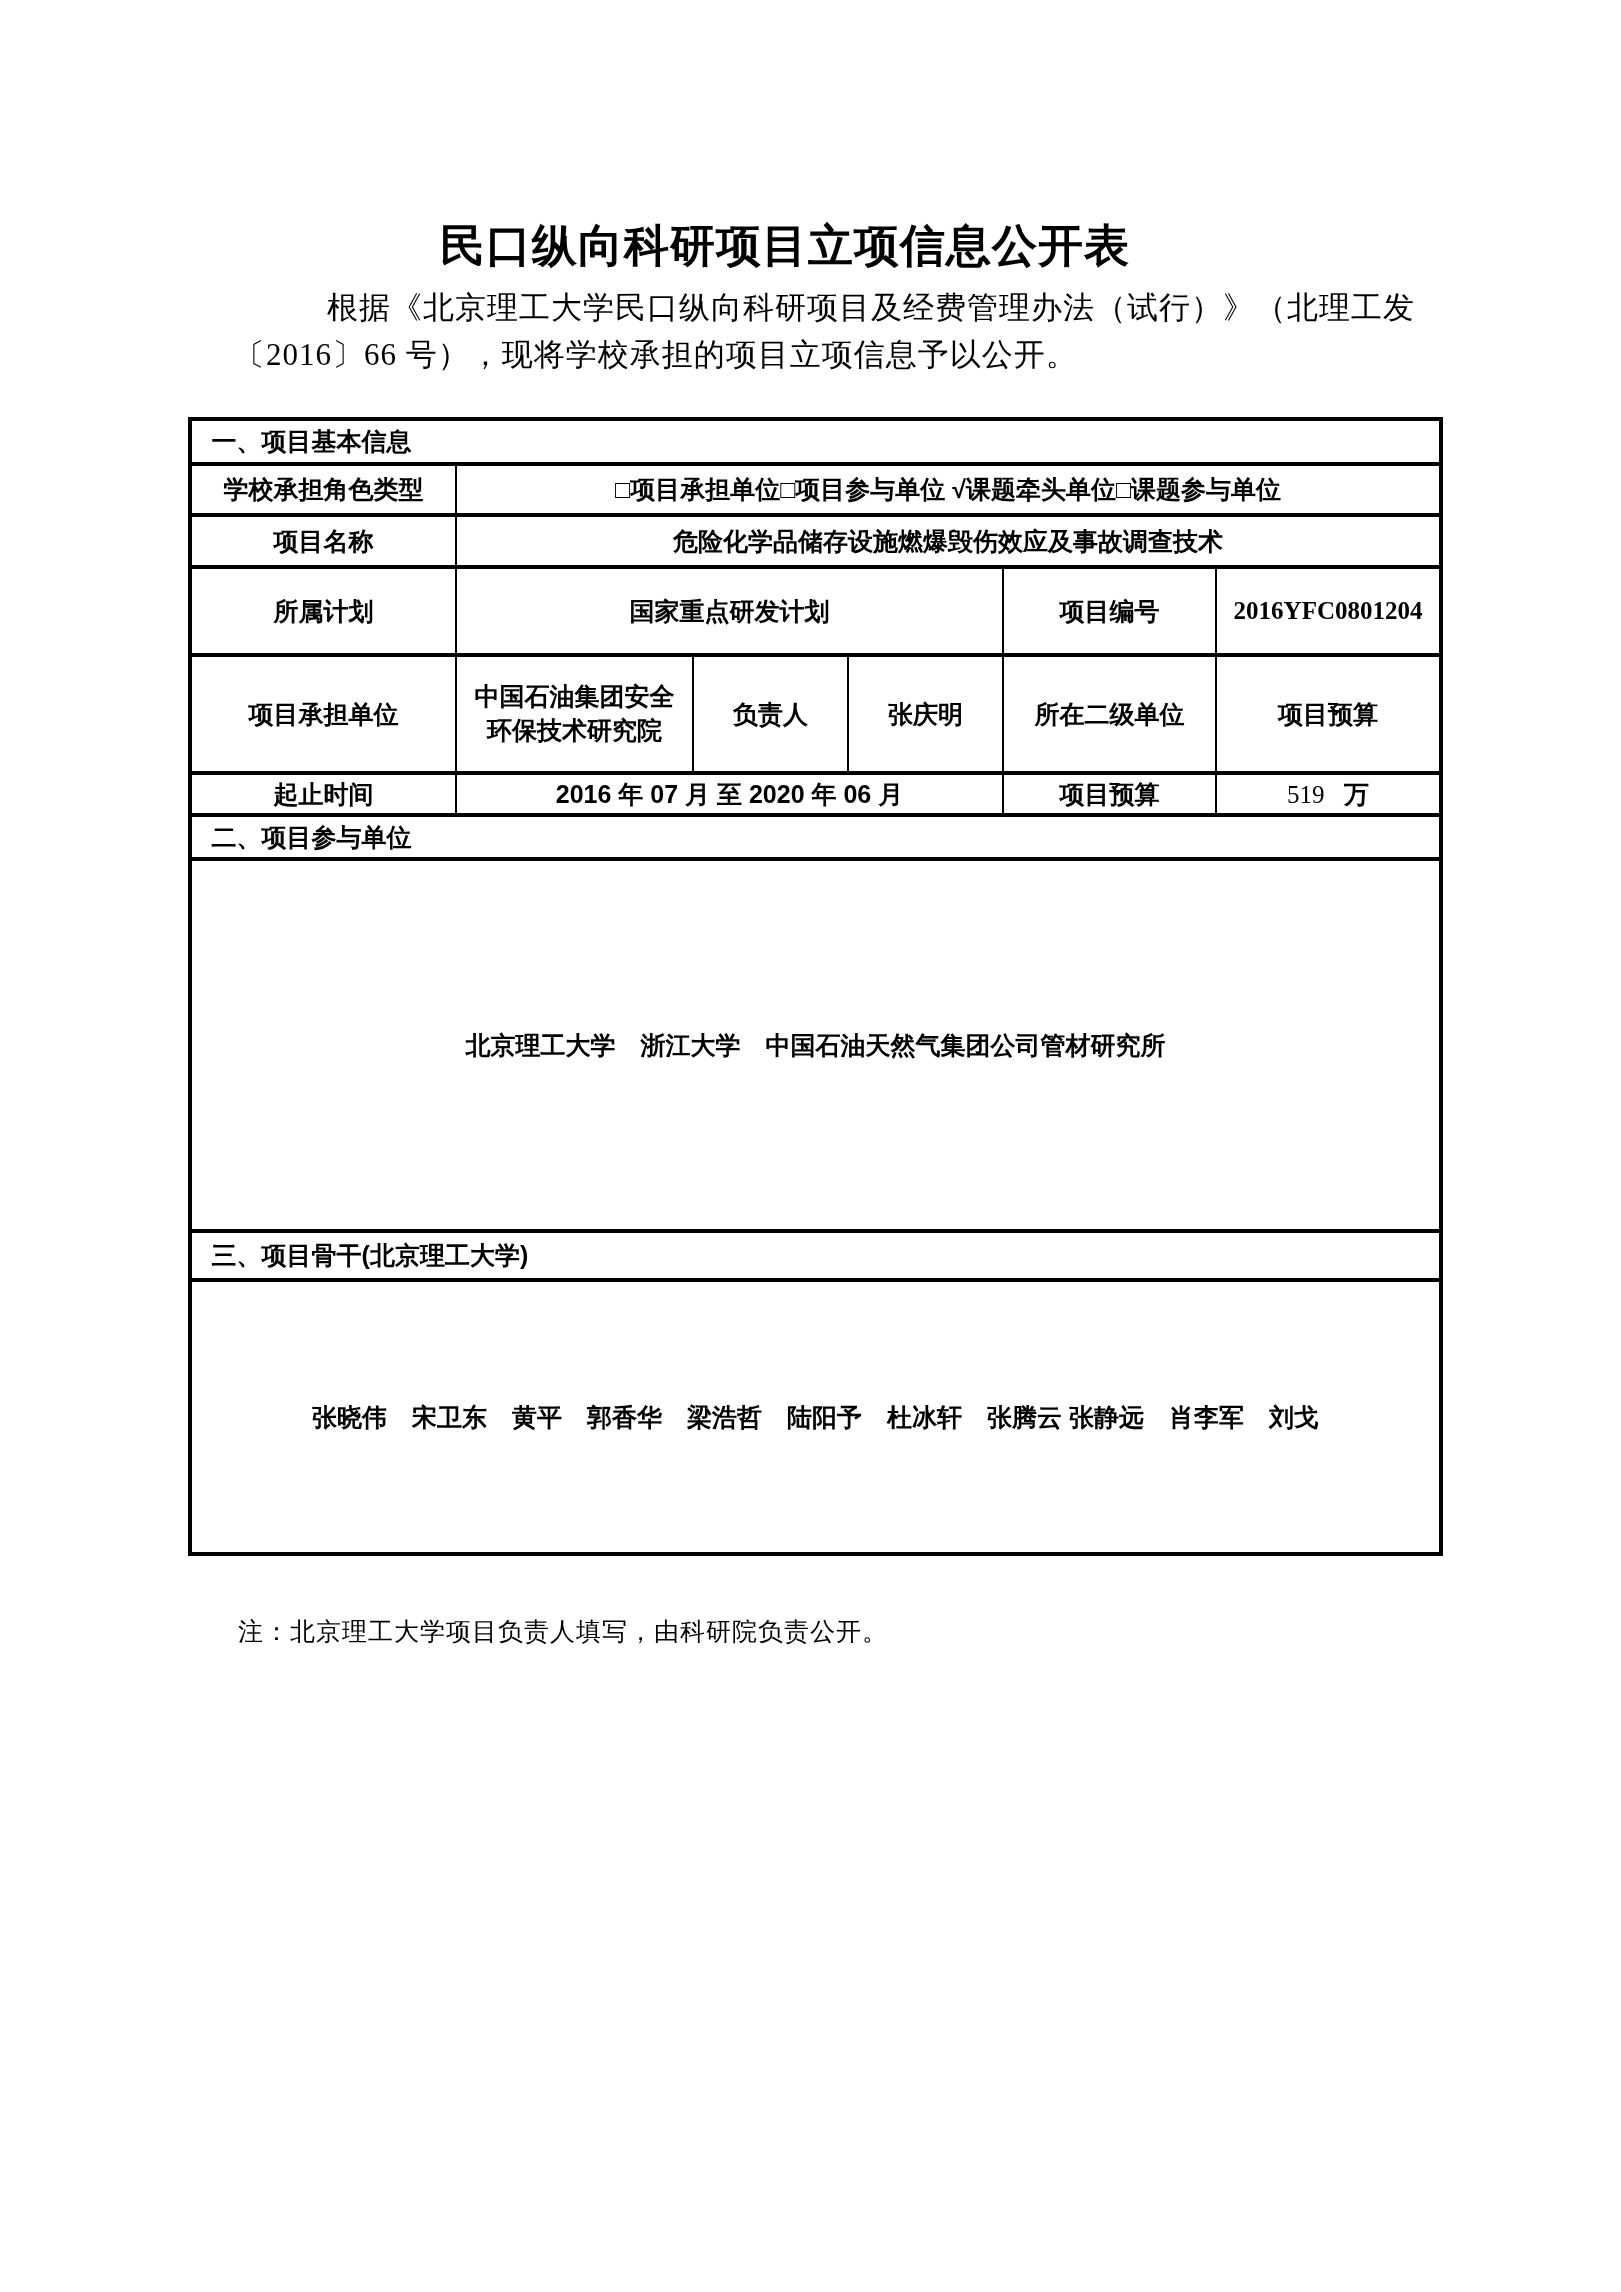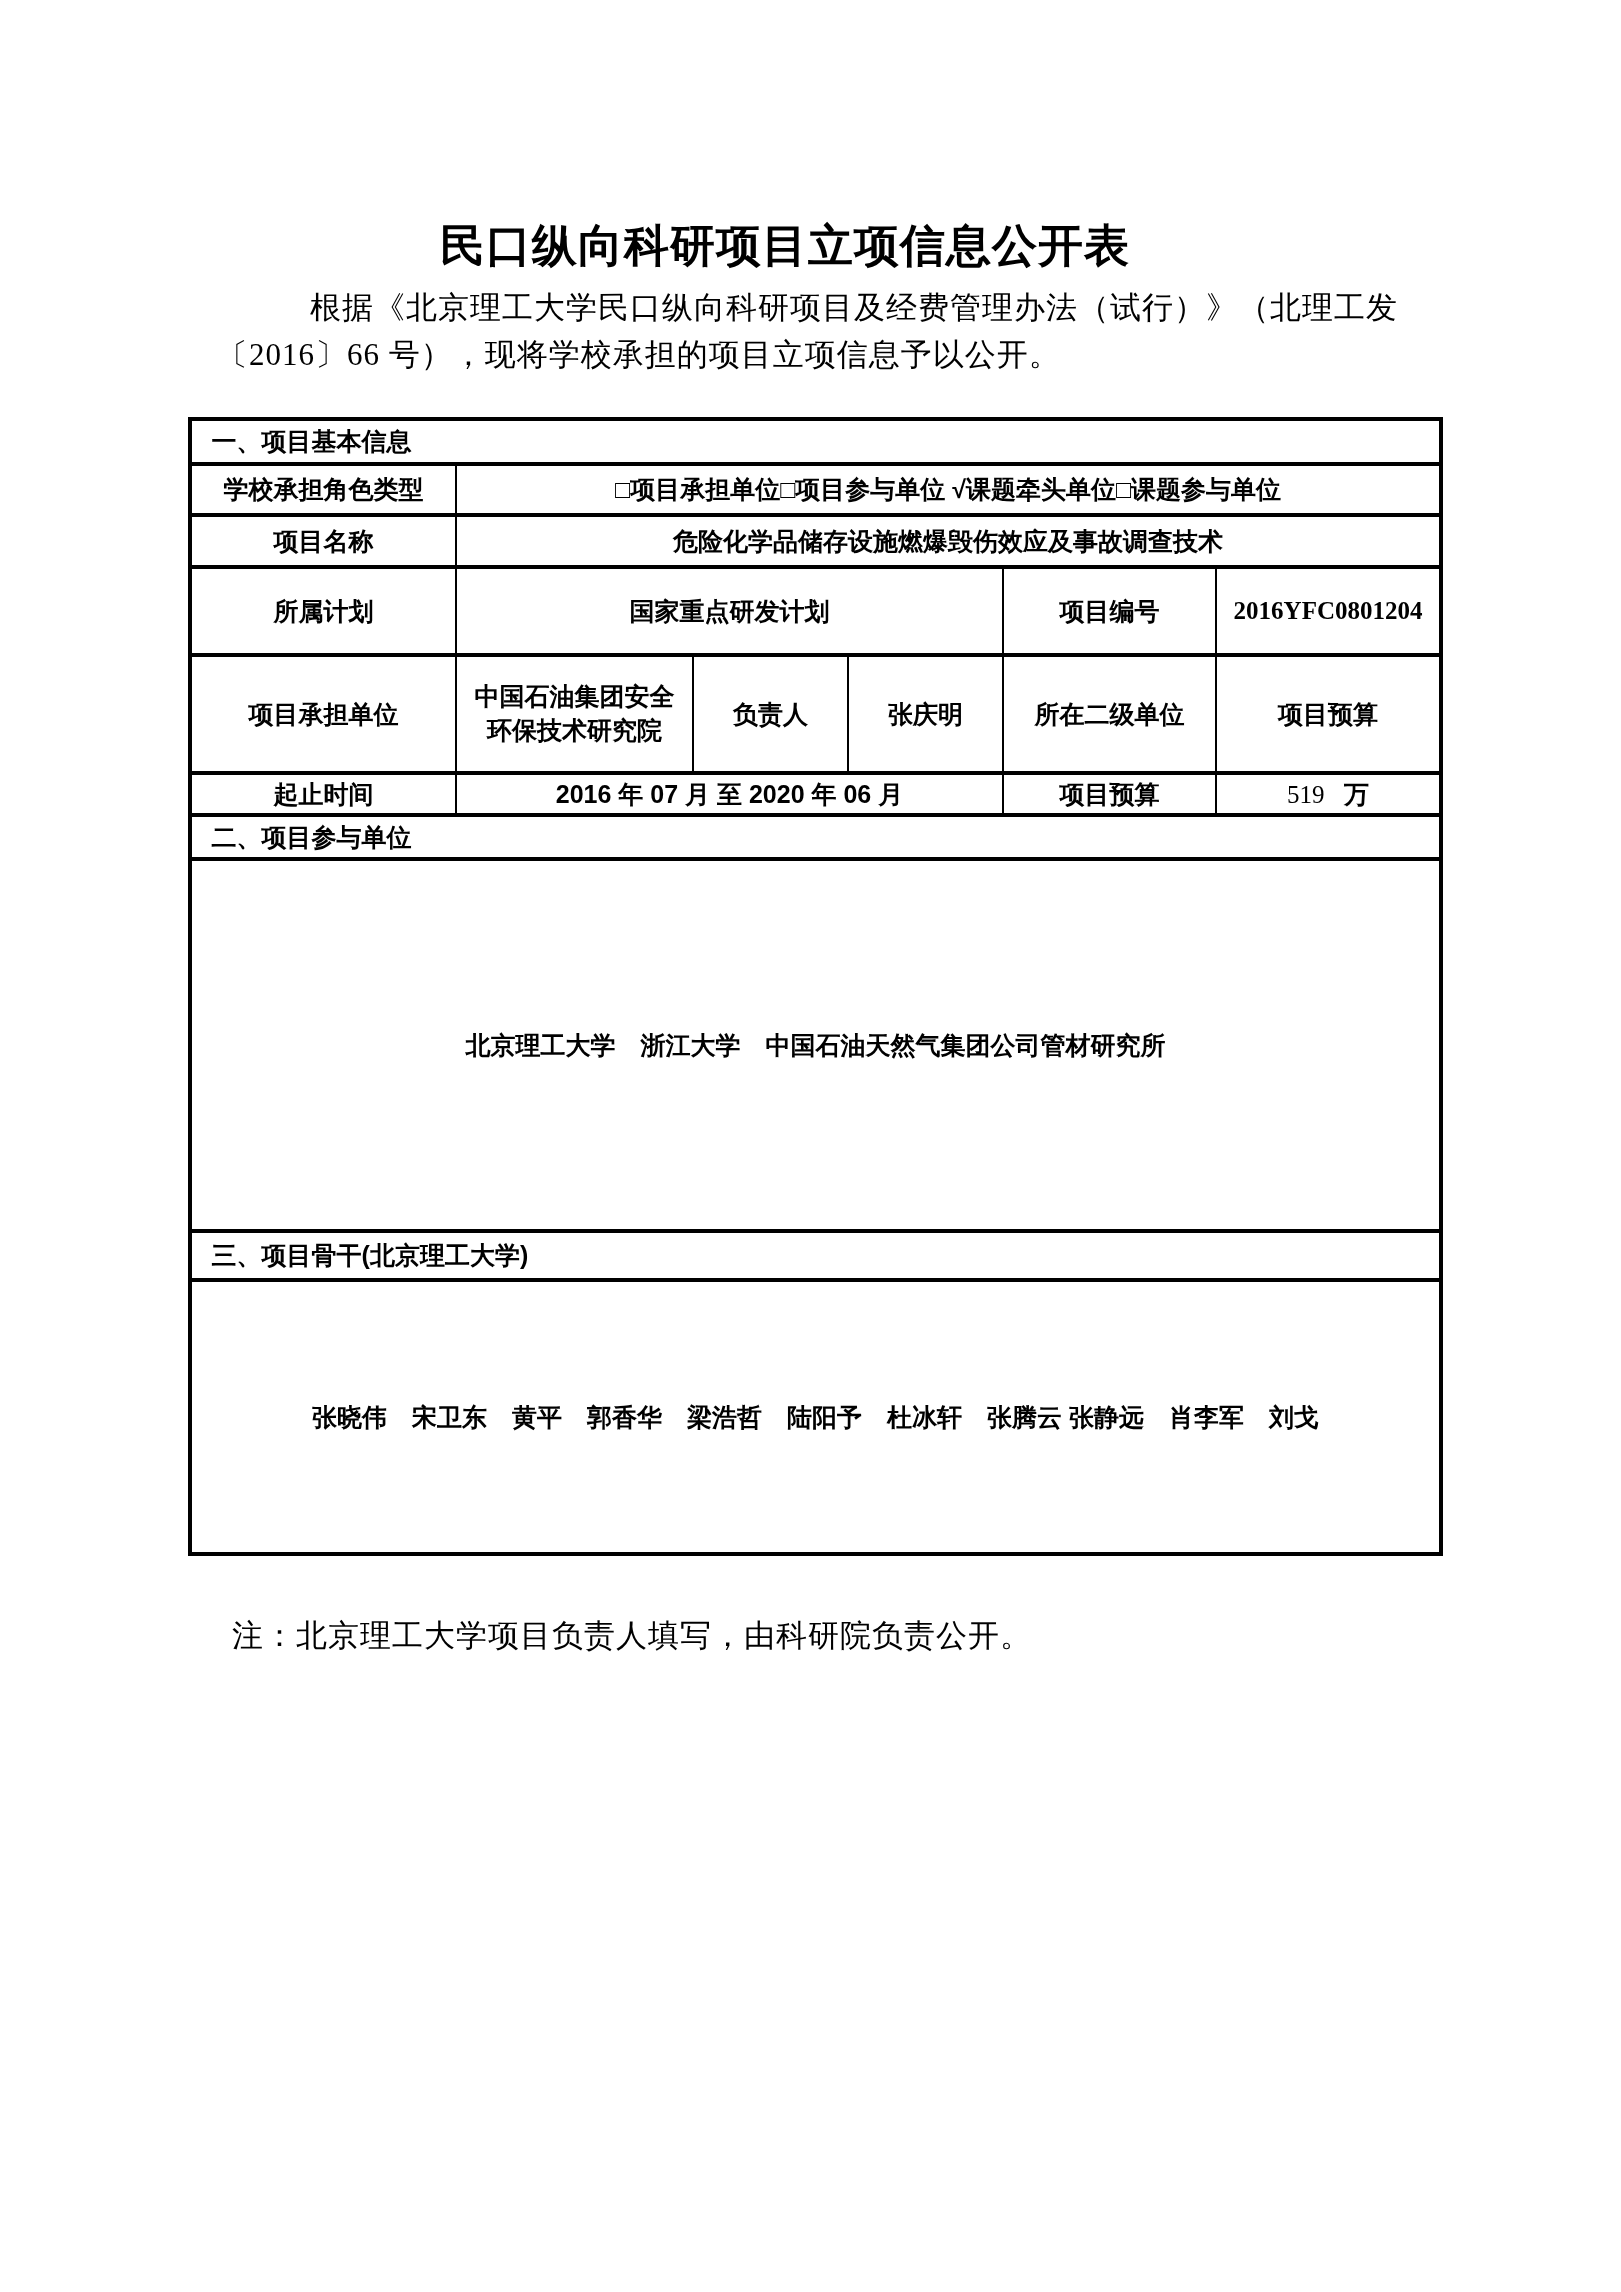--- a/index.html
+++ b/index.html
@@ -20,21 +20,21 @@
     width: 100%;
     text-align: center;
     font-size: 45px;
     font-weight: bold;
     letter-spacing: 1px;
     font-family: "Liberation Sans", sans-serif;
   }
   .intro {
     position: absolute;
     top: 284px;
-    left: 217px;
+    left: 234px;
     width: 1191px;
     font-family: "Liberation Serif", serif;
     font-size: 31px;
     line-height: 47px;
     text-indent: 93px;
     letter-spacing: 1px;
   }
   table.form {
     position: absolute;
     left: 188px;
@@ -77,23 +77,23 @@
   }
   td.big-top {
     text-align: left;
     vertical-align: top;
     padding: 11.8px 17.6px;
   }
   .budget-unit { margin-left: 19.6px; }
   .note {
     position: absolute;
     top: 1615px;
-    left: 232px;
+    left: 238px;
     font-family: Liberation Sans, sans-serif;
-    font-size: 31px;
+    font-size: 25px;
     letter-spacing: 1px;
   }
 </style>
 </head>
 <body>
 
 <div class="page">
 
   <div class="title">民口纵向科研项目立项信息公开表</div>
 

